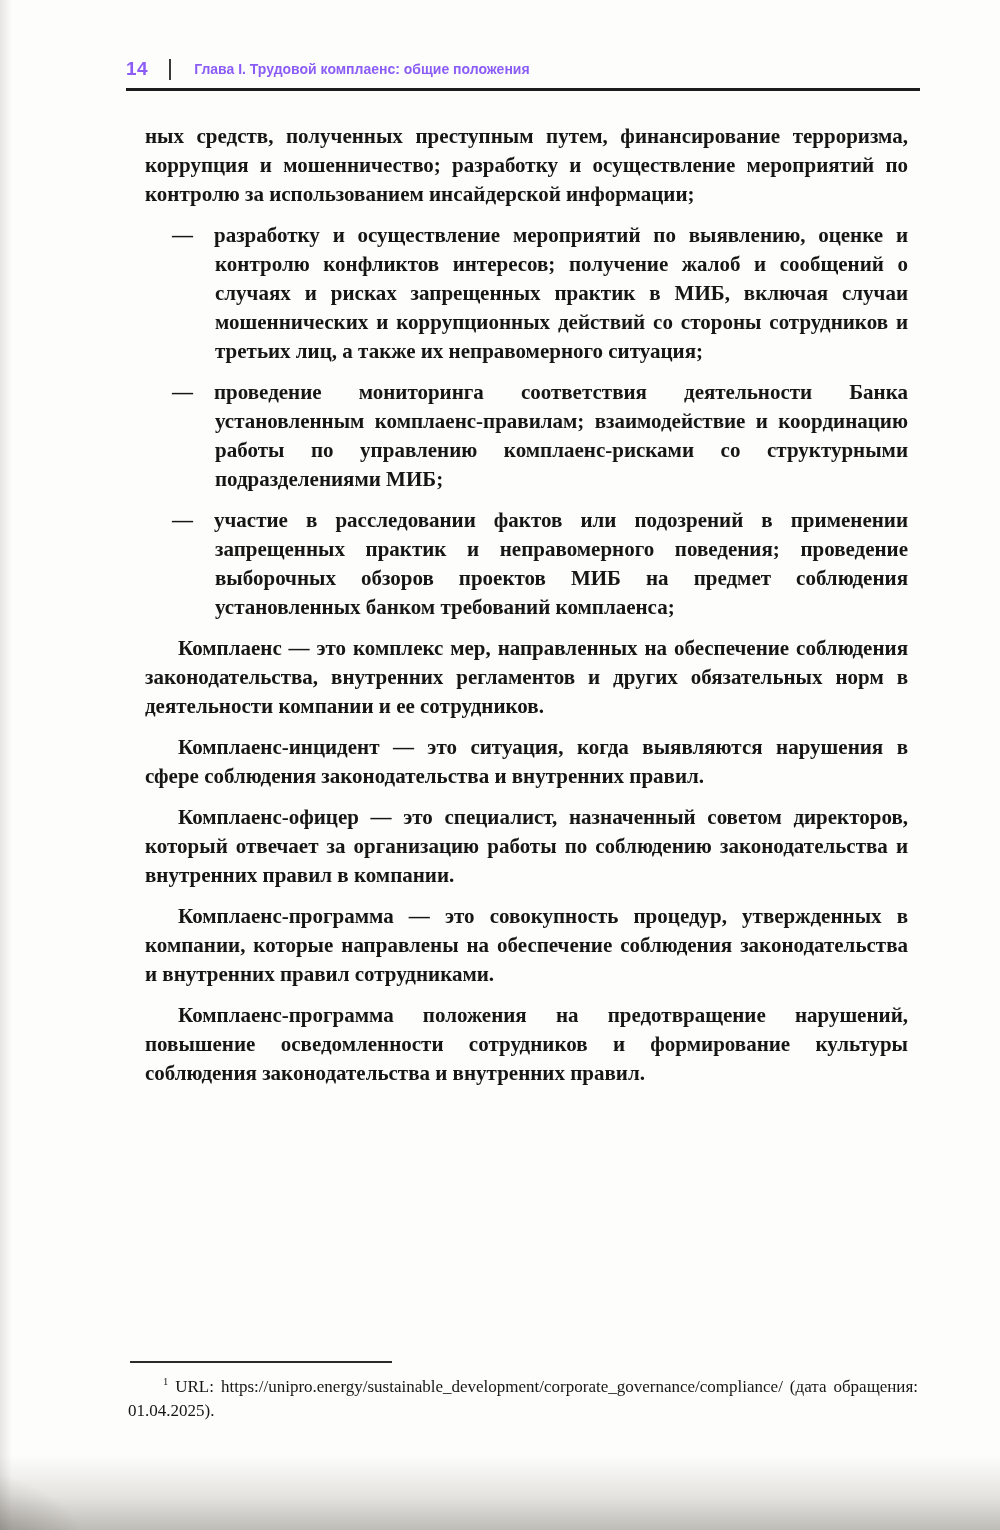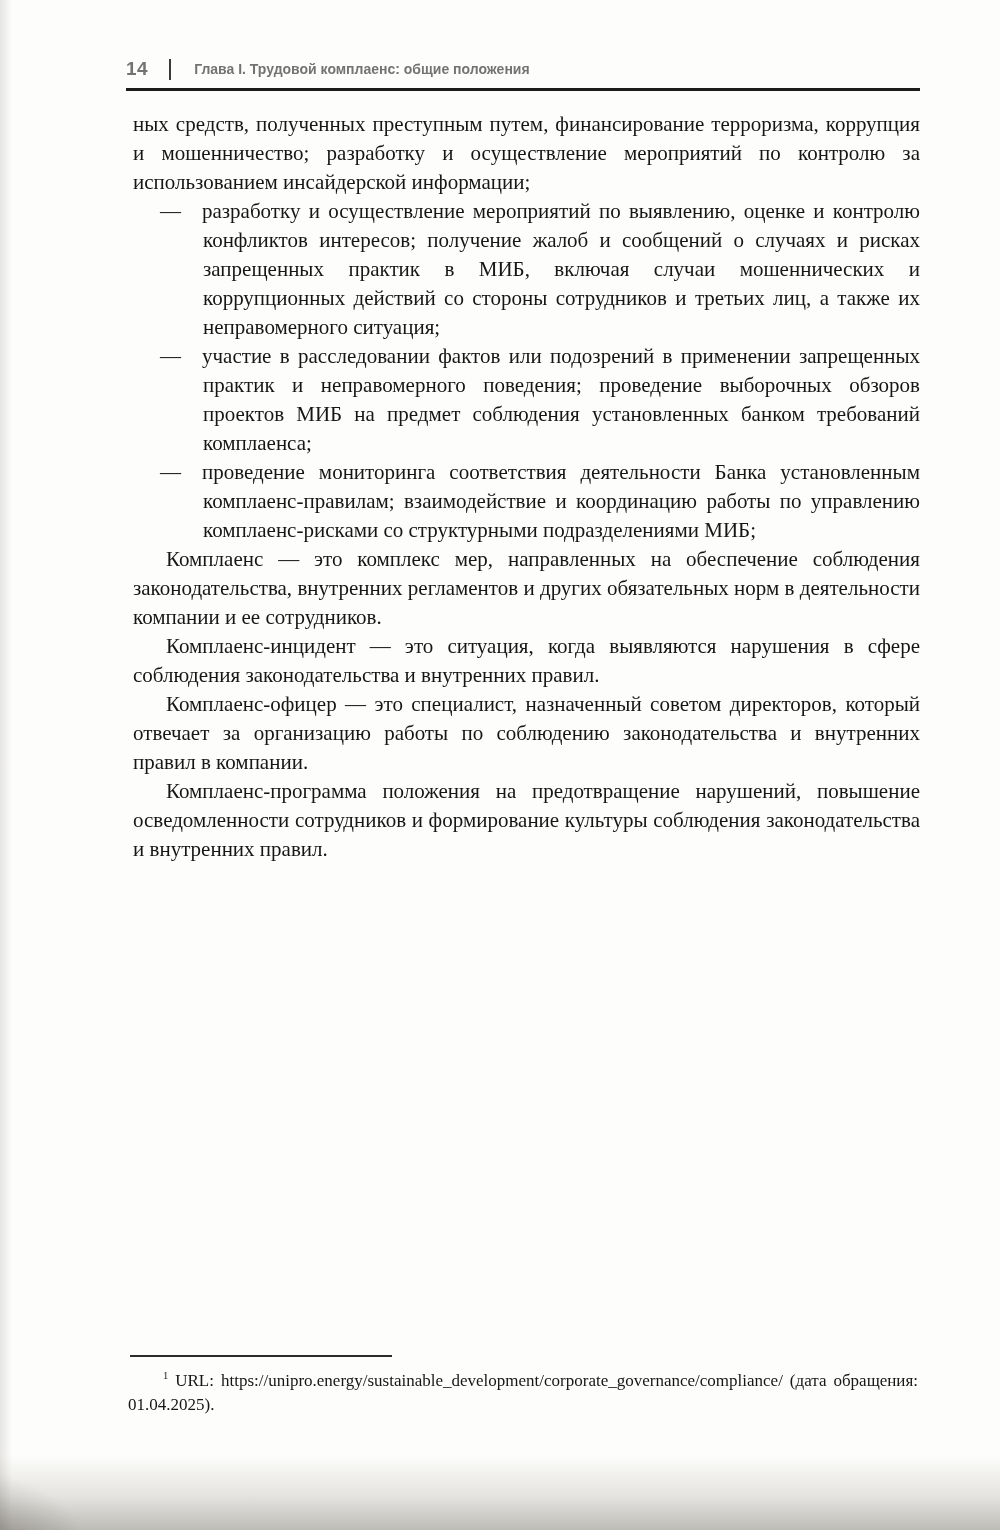--- a/index.html
+++ b/index.html
@@ -16,21 +16,21 @@
 
   
   .hdr {
     position: absolute;
     left: 126px;
     top: 58px;
     width: 794px;
     display: flex;
     align-items: center;
     font-family: "Liberation Sans", "DejaVu Sans", sans-serif;
-    color: #737373;
+    color: #8b5cf6;
   }
   .hdr .num {
     font-size: 19px;
     font-weight: 700;
     letter-spacing: 0.5px;
   }
   .hdr .bar {
     display: inline-block;
     width: 0;
     height: 21px;
@@ -54,21 +54,21 @@
   
   .body {
     position: absolute;
     left: 133px;
     top: 110px;
     width: 787px;
     font-size: 21px;
     line-height: 29px;
     text-align: justify;
   }
-  .body p, .body div { margin: 0; }
+  .body p, .body div { margin: 12px; font-weight: bold; }
   .cont {
     margin-left: 70px;
   }
   .li {
     padding-left: 70px;
     text-indent: -43px;
   }
   .li .gap {
     display: inline-block;
     width: 21px;
@@ -80,21 +80,21 @@
   sup.ref {
     font-size: 0.62em;
     vertical-align: super;
     line-height: 0;
   }
 
   
   .fnarea {
     position: absolute;
     left: 128px;
-    bottom: 114px;
+    bottom: 108px;
     width: 790px;
     font-size: 17px;
     line-height: 23.5px;
   }
   .fn-rule {
     width: 262px;
     height: 2px;
     background: #2c2c2c;
     margin: 0 0 12px 2px;
   }
@@ -142,29 +142,30 @@
     <span class="title">Глава I.  Трудовой комплаенс: общие положения</span>
   </div>
   <div class="rule"></div>
 
   <div class="body">
 
     <p class="cont">ных средств, полученных преступным путем, финансирование терроризма, коррупция и мошенничество; разработку и осуществление мероприятий по контролю за использованием инсайдерской информации;</p>
 
     <div class="li"><span>—</span><span class="gap"></span><span>разработку и осуществление мероприятий по выявлению, оценке и контролю конфликтов интересов; получение жалоб и сообщений о случаях и рисках запрещенных практик в МИБ, включая случаи мошеннических и коррупционных действий со стороны сотрудников и третьих лиц, а также их неправомерного ситуация;</span></div>
 
+    <div class="li"><span>—</span><span class="gap"></span><span>проведение мониторинга соответствия деятельности Банка установленным комплаенс-правилам; взаимодействие и координацию работы по управлению комплаенс-рисками со структурными подразделениями МИБ;</span></div>
+
     <div class="li"><span>—</span><span class="gap"></span><span>участие в расследовании фактов или подозрений в применении запрещенных практик и неправомерного поведения; проведение выборочных обзоров проектов МИБ на предмет соблюдения установленных банком требований комплаенса;</span></div>
-
-    <div class="li"><span>—</span><span class="gap"></span><span>проведение мониторинга соответствия деятельности Банка установленным комплаенс-правилам; взаимодействие и координацию работы по управлению комплаенс-рисками со структурными подразделениями МИБ;</span></div>
 
 
 
     <p class="para">Комплаенс — это комплекс мер, направленных на обеспечение соблюдения законодательства, внутренних регламентов и других обязательных норм в деятельности компании и ее сотрудников.</p>
     <p class="para">Комплаенс-инцидент — это ситуация, когда выявляются нарушения в сфере соблюдения законодательства и внутренних правил.</p>
     <p class="para">Комплаенс-офицер — это специалист, назначенный советом директоров, который отвечает за организацию работы по соблюдению законодательства и внутренних правил в компании.</p>
+    <p class="para">Комплаенс-программа — это совокупность процедур, утвержденных в компании, которые направлены на обеспечение соблюдения законодательства и внутренних правил сотрудниками.</p>
     <p class="para">Комплаенс-программа положения на предотвращение нарушений, повышение осведомленности сотрудников и формирование культуры соблюдения законодательства и внутренних правил.</p>
 
   </div>
 
   <div class="fnarea">
     <div class="fn-rule"></div>
     <p class="fn-text"><sup class="ref">1</sup> <span>URL: https://unipro.energy/sustainable_development/corporate_governance/compliance/ (дата обращения: 01.04.2025).</span></p>
   </div>
 
   <div class="left-shade"></div>

